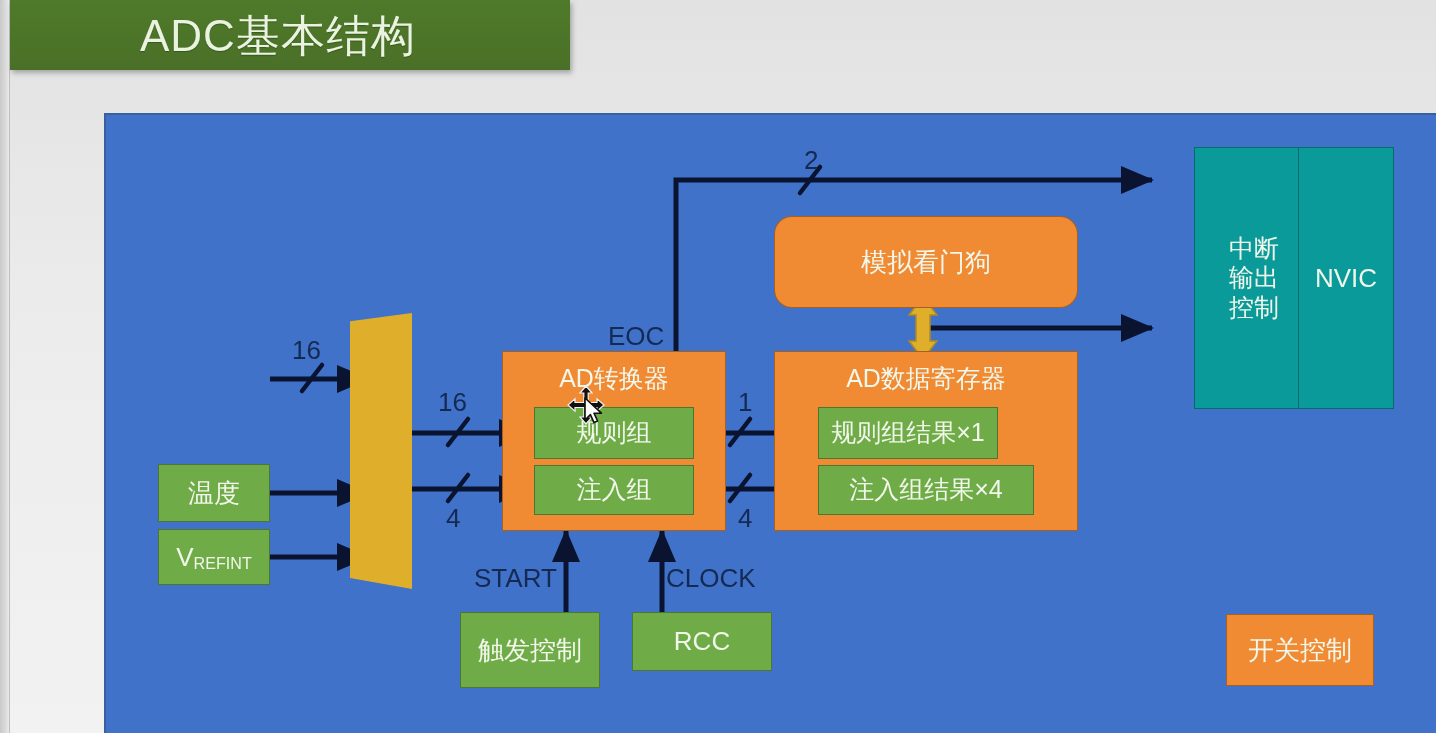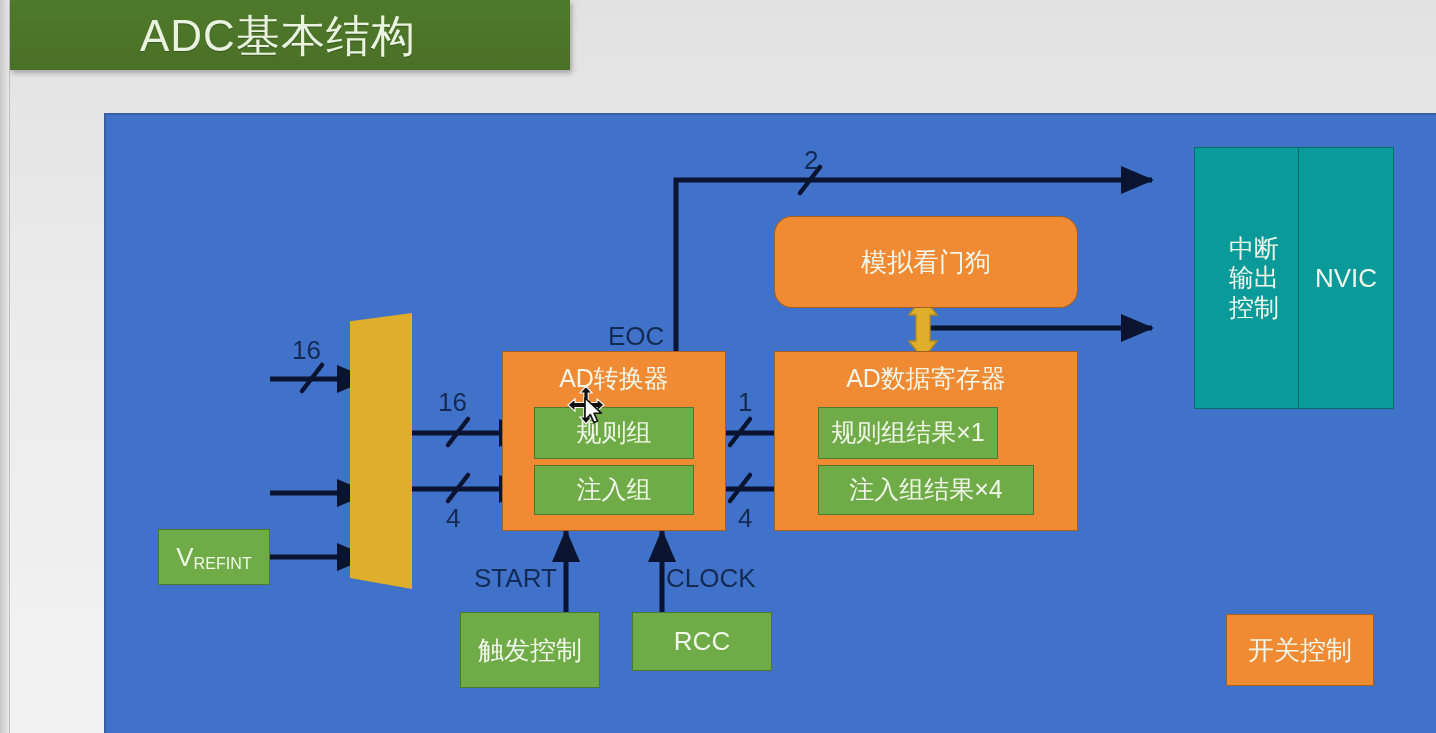--- a/index.html
+++ b/index.html
@@ -183,20 +183,23 @@
         <line x1="694" y1="78" x2="714" y2="52"></line>
       </g>
 
       <g>
         <polygon points="818,200 832,182 826,182 826,200 808,200 808,182 802,182 816,200" fill="none"></polygon>
         <path d="M817,182 L831,200 L824,200 L824,226 L831,226 L817,244 L803,226 L810,226 L810,200 L803,200 Z" fill="#dfae2b" stroke="#b38b1c" stroke-width="1.5"></path>
       </g>
     </svg>
 
 
+    <div class="node green" style="left:52px; top:349px; width:112px; height:58px; font-size:26px;">
+      <span>温度</span>
+    </div>
 
     <div class="node green" style="left:52px; top:414px; width:112px; height:56px; font-size:26px;">
       <span><span>V</span><span class="sub">REFINT</span></span>
     </div>
 
     <div class="mux" style="left:244px; top:198px; width:62px; height:276px;"></div>
 
     <div class="node orange" style="left:396px; top:236px; width:224px; height:180px; font-size:25px; align-items:flex-start; padding-top:12px;">
       <span>AD转换器</span>
     </div>

